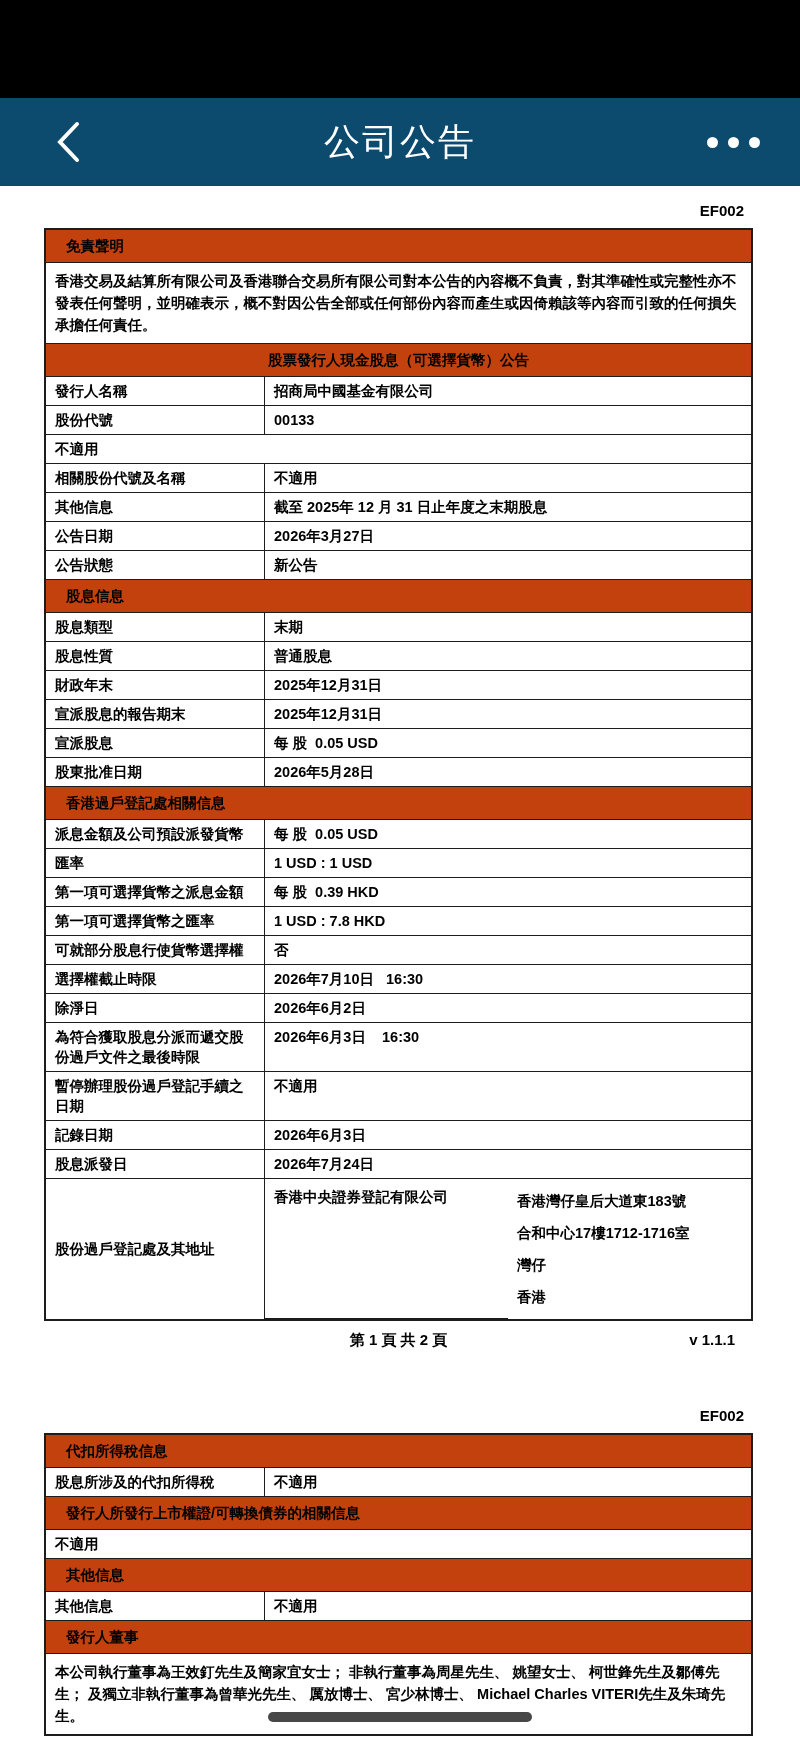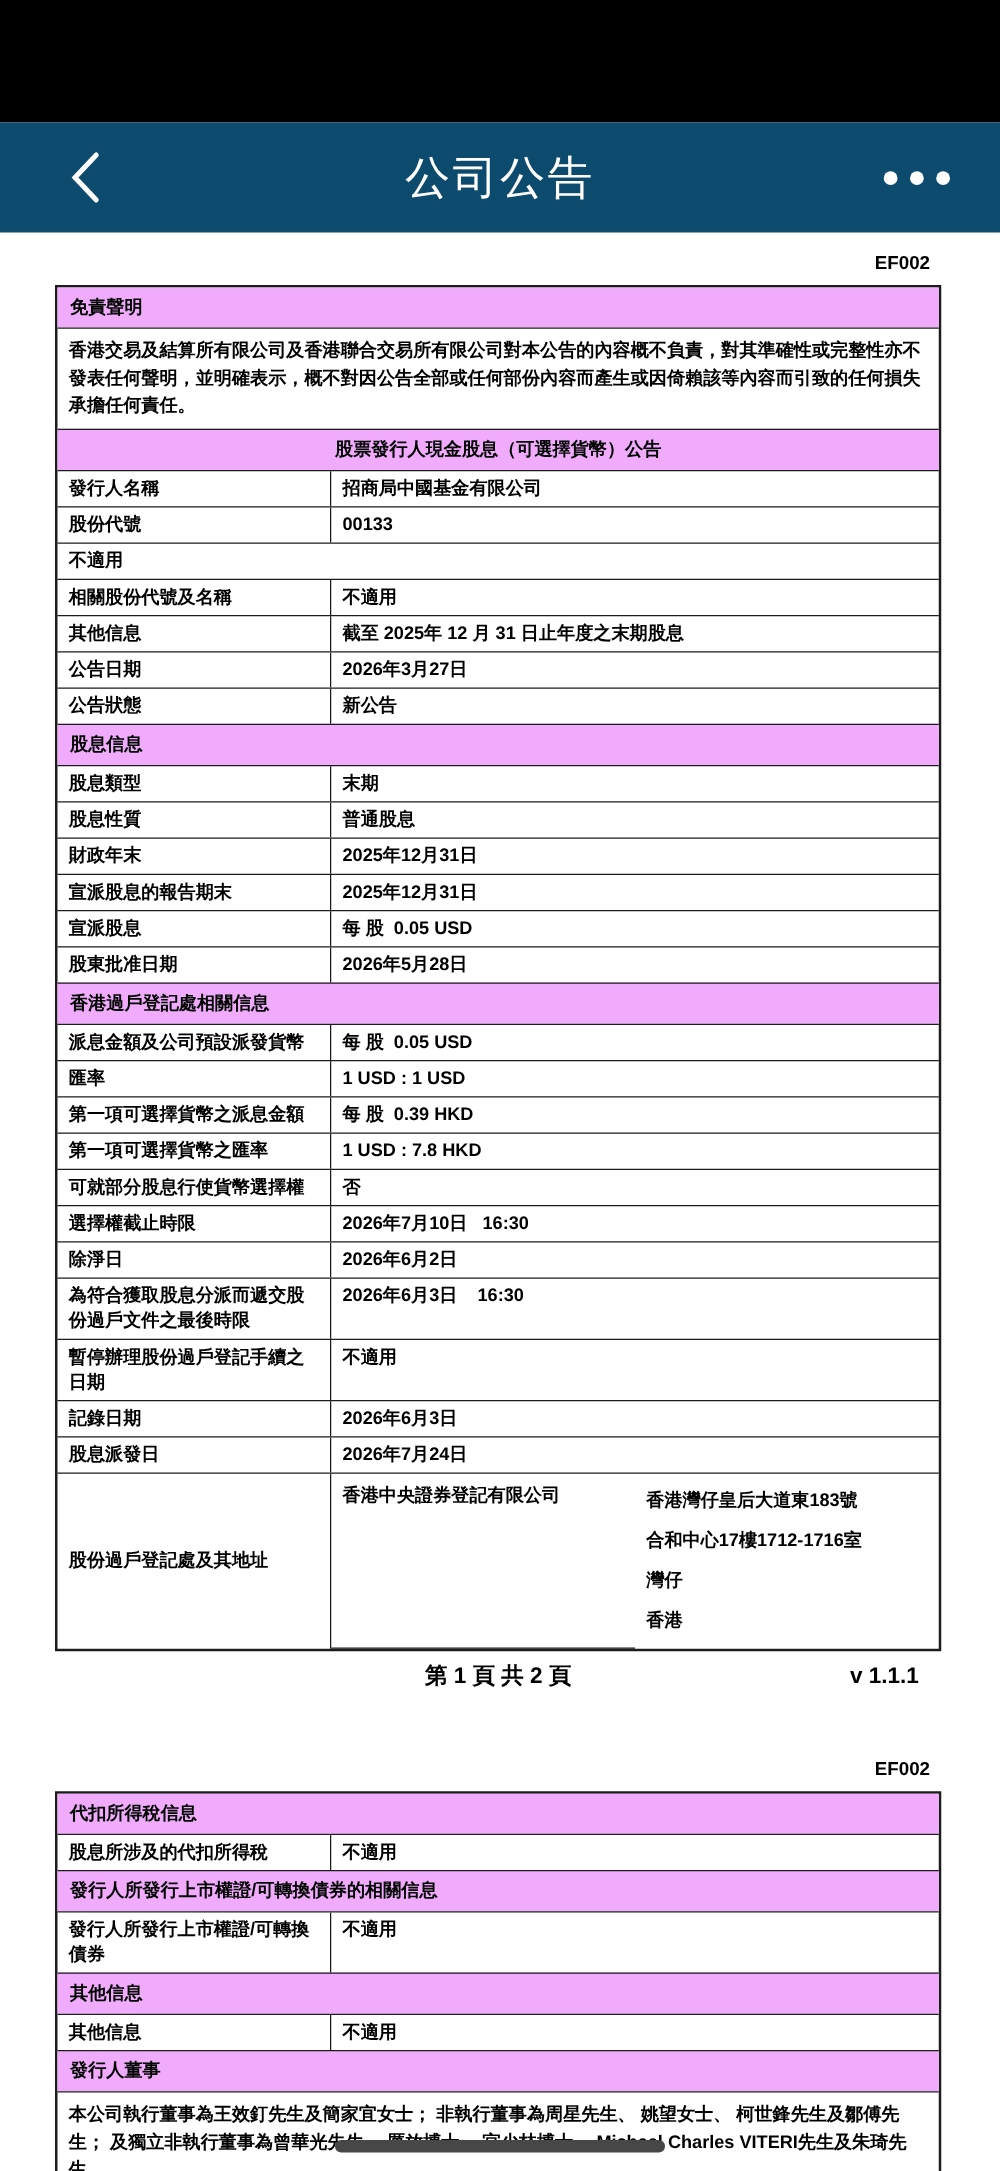--- a/index.html
+++ b/index.html
@@ -34,35 +34,35 @@
   .form-code{
     text-align:right;padding-right:9px;font-size:15px;font-weight:700;
     margin-top:16px;margin-bottom:8px;line-height:18px;
   }
   .form-code.second{margin-top:58px;}
   .table{
     border:2px solid #1C1C1C;font-size:14.5px;font-weight:700;color:#000;
     background:#fff;
   }
   .table > * + *{border-top:1.5px solid #1C1C1C;}
-  .sec-header{background:#f0abfc;padding:6px 10px;line-height:20px;}
+  .sec-header{background:#c2410c;padding:6px 20px;line-height:20px;}
   .sec-header.center{text-align:center;}
   .para{padding:7px 9px;line-height:22px;}
   .row{display:flex;align-items:stretch;min-height:27px;}
   .cell{padding:4px 9px;line-height:20px;box-sizing:border-box;}
   .cell.label{flex:0 0 219px;width:219px;border-right:1.5px solid #1C1C1C;}
   .cell.value{flex:1;white-space:pre-wrap;}
   .addr-row .addr-label{display:flex;align-items:center;text-align:right;}
   .addr-stack{flex:1;display:flex;flex-direction:row;}
   .addr-stack .registrar{border-bottom:1.5px solid #1C1C1C;padding:8px 9px;}
   .addr-lines{padding:6px 9px;}
   .addr-line{padding:6px 0;}
   .page-footer{
     position:relative;margin-top:10px;text-align:center;
-    font-size:18px;font-weight:700;line-height:18px;
+    font-size:15px;font-weight:700;line-height:18px;
   }
   .page-footer .version{position:absolute;right:18px;top:0;}
   
   .home-indicator{
     position:absolute;left:268px;top:1712px;width:264px;height:10px;
     border-radius:6px;background:#474747;cursor:grab;
   }
   .watermark{
     position:absolute;top:1772px;right:46px;
     display:flex;gap:8px;
@@ -209,21 +209,20 @@
   <div class="form-code second">EF002</div>
 
   <section class="table">
       <div class="sec-header">代扣所得稅信息</div>
       <div class="row">
         <div class="cell label">股息所涉及的代扣所得稅</div>
         <div class="cell value">不適用</div>
       </div>
       <div class="sec-header">發行人所發行上市權證/可轉換債券的相關信息</div>
       <div class="row">
-        <div class="cell label">發行人所發行上市權證/可轉換債券</div>
         <div class="cell value">不適用</div>
       </div>
       <div class="sec-header">其他信息</div>
       <div class="row">
         <div class="cell label">其他信息</div>
         <div class="cell value">不適用</div>
       </div>
       <div class="sec-header">發行人董事</div>
       <div class="para">本公司執行董事為王效釘先生及簡家宜女士； 非執行董事為周星先生、 姚望女士、 柯世鋒先生及鄒傅先生； 及獨立非執行董事為曾華光先生、 厲放博士、 宮少林博士、 Michael Charles VITERI先生及朱琦先生。</div>
     </section>

